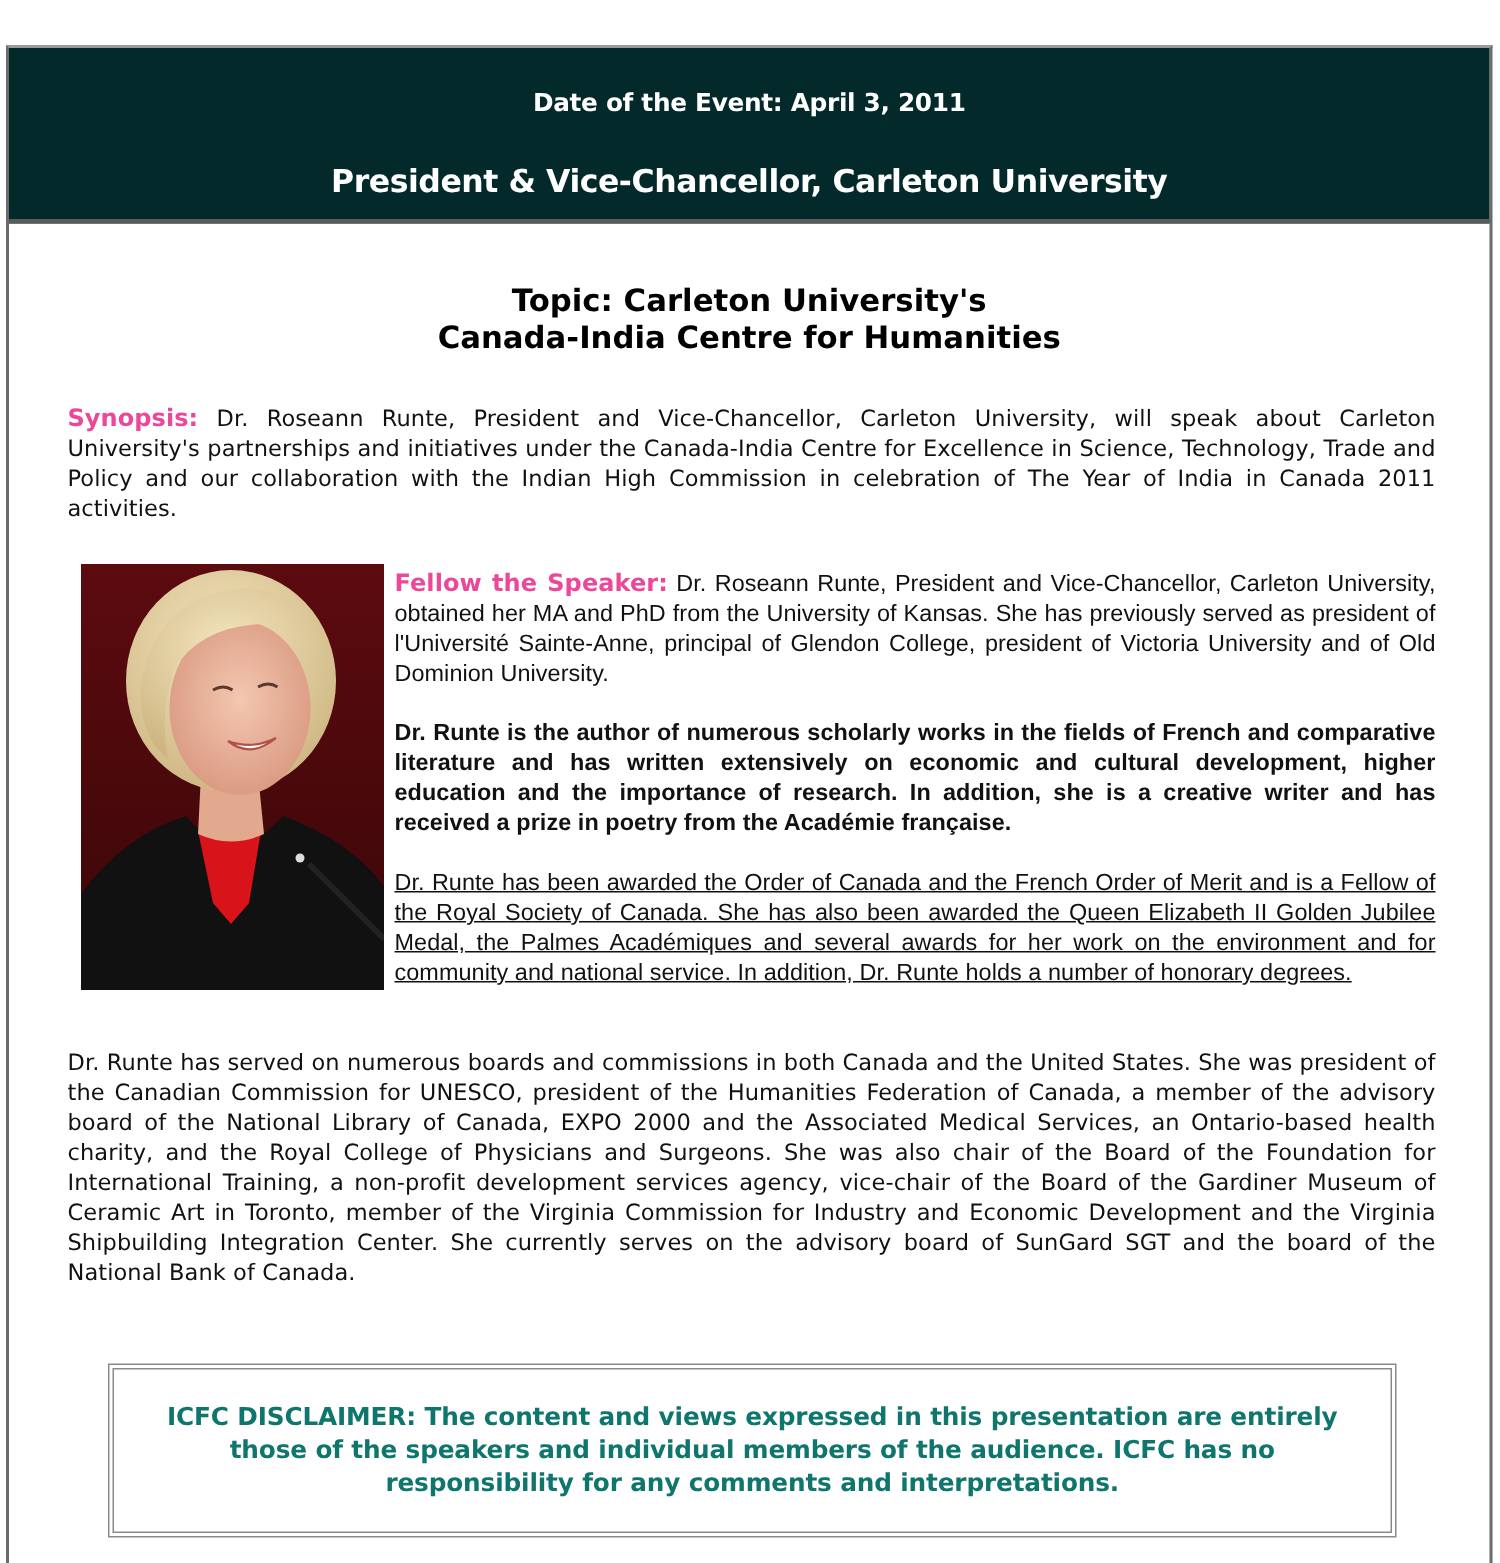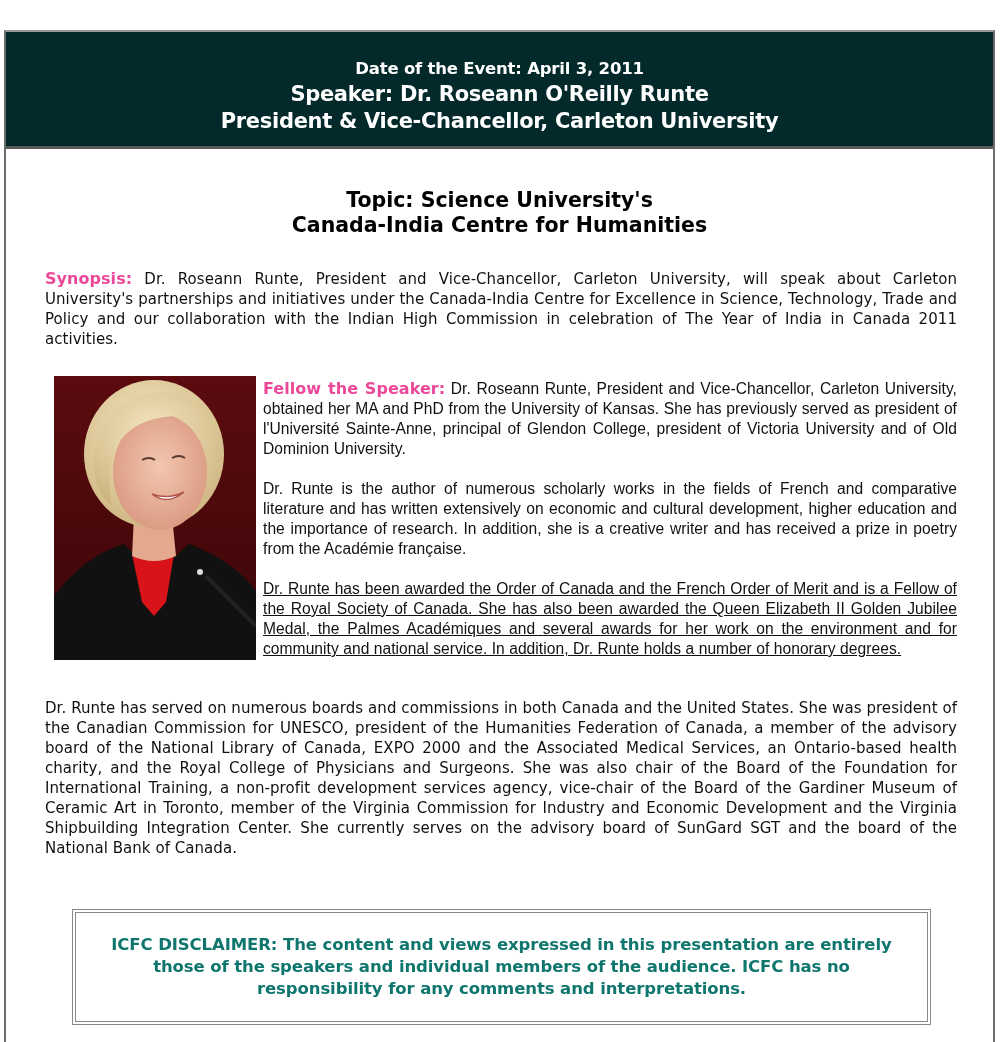--- a/index.html
+++ b/index.html
@@ -18,44 +18,43 @@
            font-weight: bold; font-size: 20.5px; line-height: 25px; color: #000; }
 
   .para { position: absolute; font-size: 15px; line-height: 20px; text-align: justify;
           color: #111; letter-spacing: 0.05px; }
   .para b { color: #ec4899; font-size: 16px; }
   .synopsis { left: 39px; top: 237px; width: 912px; }
 
   .photo { position: absolute; left: 48px; top: 344px; width: 202px; height: 284px;
            overflow: hidden; background: #5a0a0c; }
   .about1 { left: 257px; top: 347px; width: 694px; font-family: "Liberation Sans", sans-serif; font-size: 15.6px; line-height: 20px; }
-  .about2 { left: 257px; top: 447px; width: 694px; font-family: "Liberation Sans", sans-serif; font-size: 15.6px; line-height: 20px; }
+  .about2 { left: 257px; top: 447px; width: 694px; font-family: "Liberation Sans", sans-serif; font-size: 15.6px; line-height: 20px; font-weight: bold; }
   .about3 { left: 257px; top: 547px; width: 694px; font-family: "Liberation Sans", sans-serif; font-size: 15.6px; line-height: 20px; text-decoration: underline; }
   .about1 b { font-family: "DejaVu Sans", sans-serif; font-size: 16px; }
   .boards { left: 39px; top: 666px; width: 912px; }
   .duties { left: 39px; top: 846px; width: 912px; }
 
   .disclaimer { position: absolute; left: 66px; top: 877px; width: 851px; height: 108px;
                 border: 4px double #8a8a8a; display: flex; align-items: center; justify-content: center; }
   .disclaimer p { margin: 0; text-align: center; font-weight: bold; font-size: 16.5px;
                   line-height: 22px; color: #0f766e; width: 800px; letter-spacing: -0.1px; }
 </style>
 </head>
 <body>
 
 <div class="page">
 
   <div class="header">
     <div class="date">Date of the Event: April 3, 2011</div>
-    <div class="speaker">Speaker: Dr. Roseann O'Reilly Runte</div>
     <div class="role">President &amp; Vice-Chancellor, Carleton University</div>
   </div>
 
   <div class="topic">
-    <div>Topic: Science University's</div>
+    <div>Topic: Carleton University's</div>
     <div>Canada-India Centre for Humanities</div>
   </div>
 
   <div class="para synopsis"><b>Synopsis:</b><span> Dr. Roseann Runte, President and Vice-Chancellor, Carleton University, will speak about Carleton University's partnerships and initiatives under the Canada-India Centre for Excellence in Science, Technology, Trade and Policy and our collaboration with the Indian High Commission in celebration of The Year of India in Canada 2011 activities.</span></div>
 
   <div class="photo" title="Portrait of Dr. Roseann Runte">
     <svg width="202" height="284" viewBox="0 0 202 284" xmlns="http://www.w3.org/2000/svg">
       <defs>
         <linearGradient id="bg" x1="0" y1="0" x2="0" y2="1">
           <stop offset="0" stop-color="#5c0b0f"></stop>

